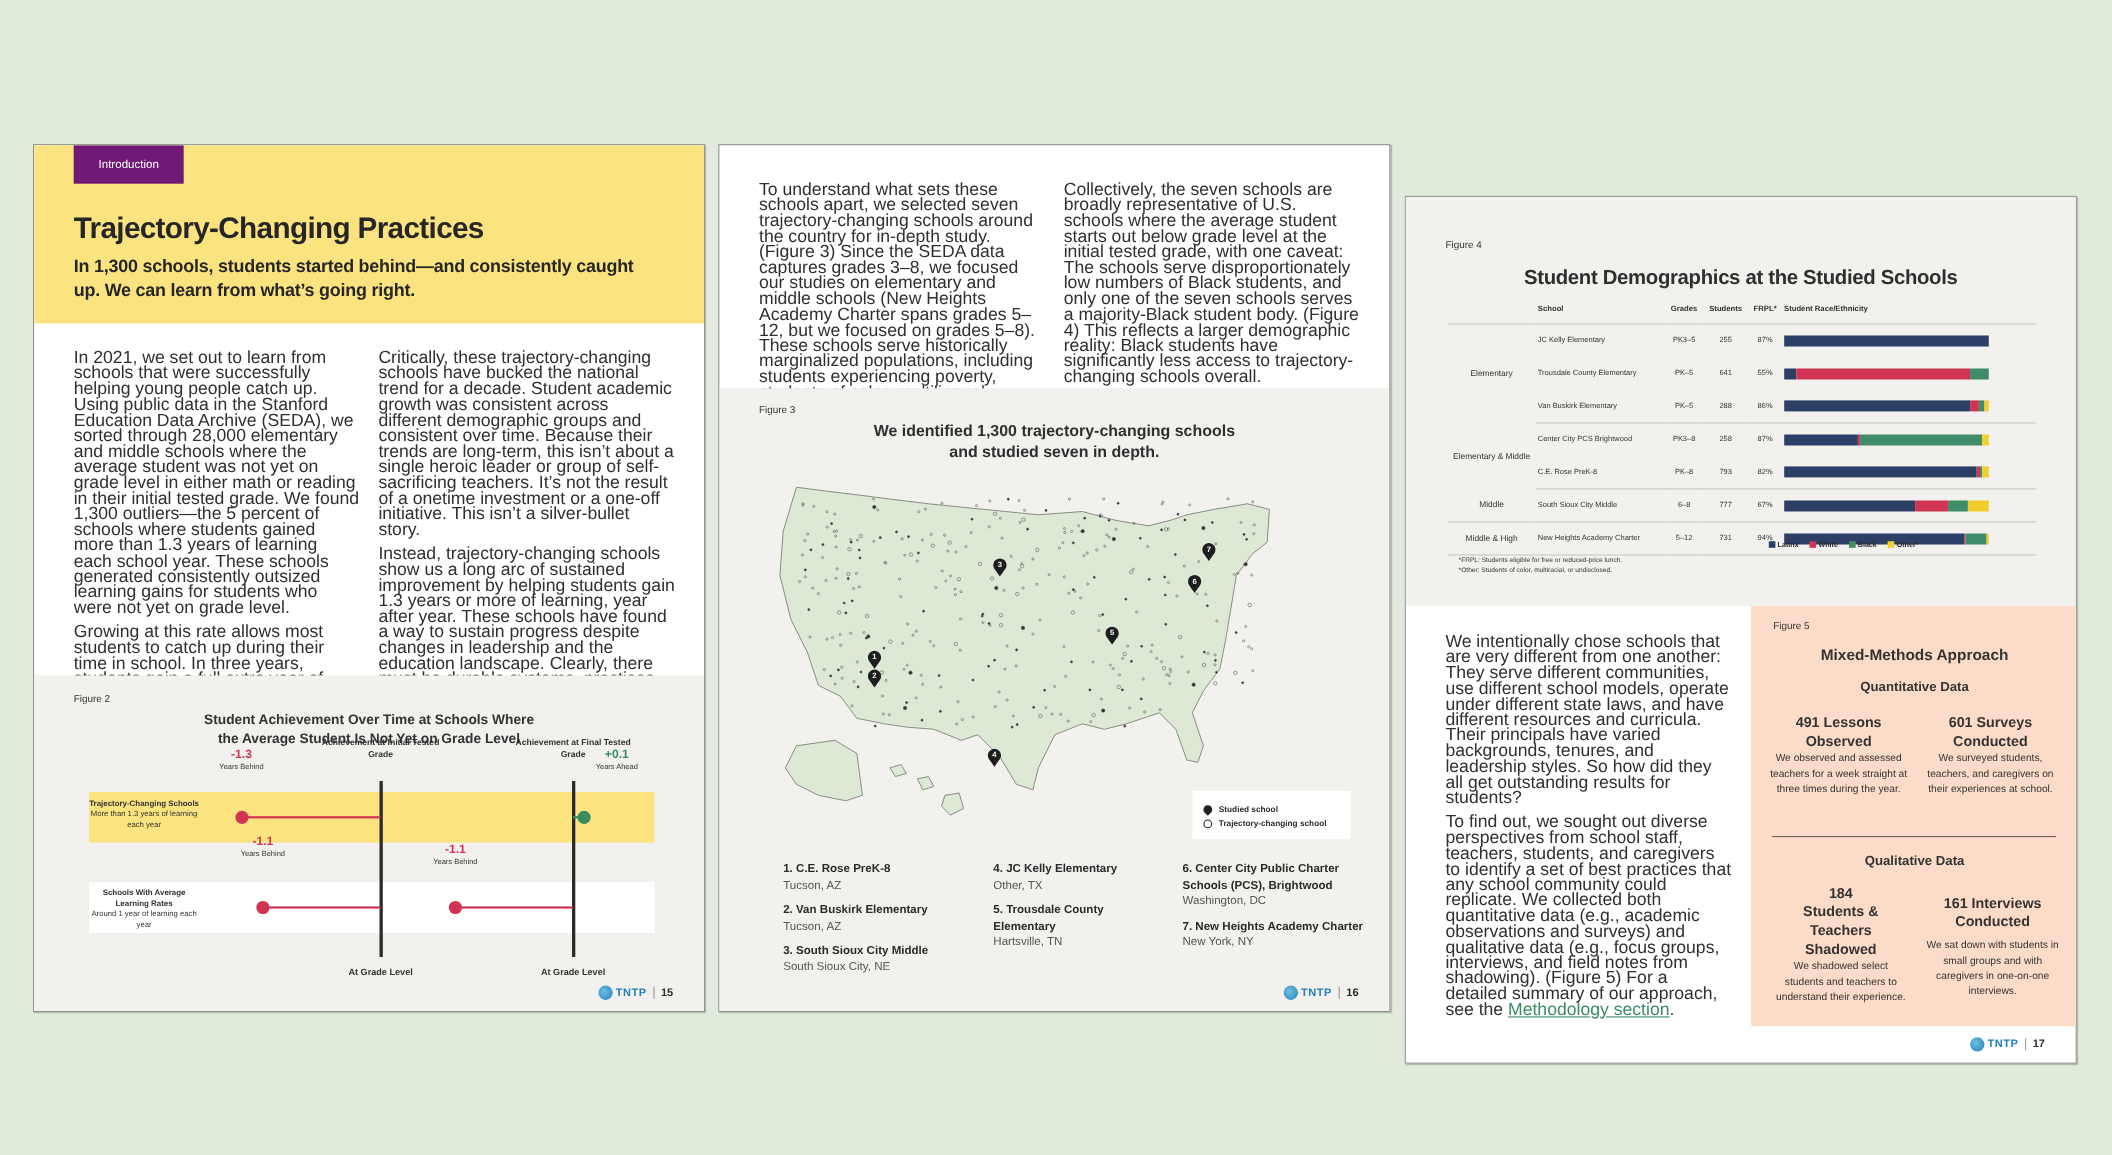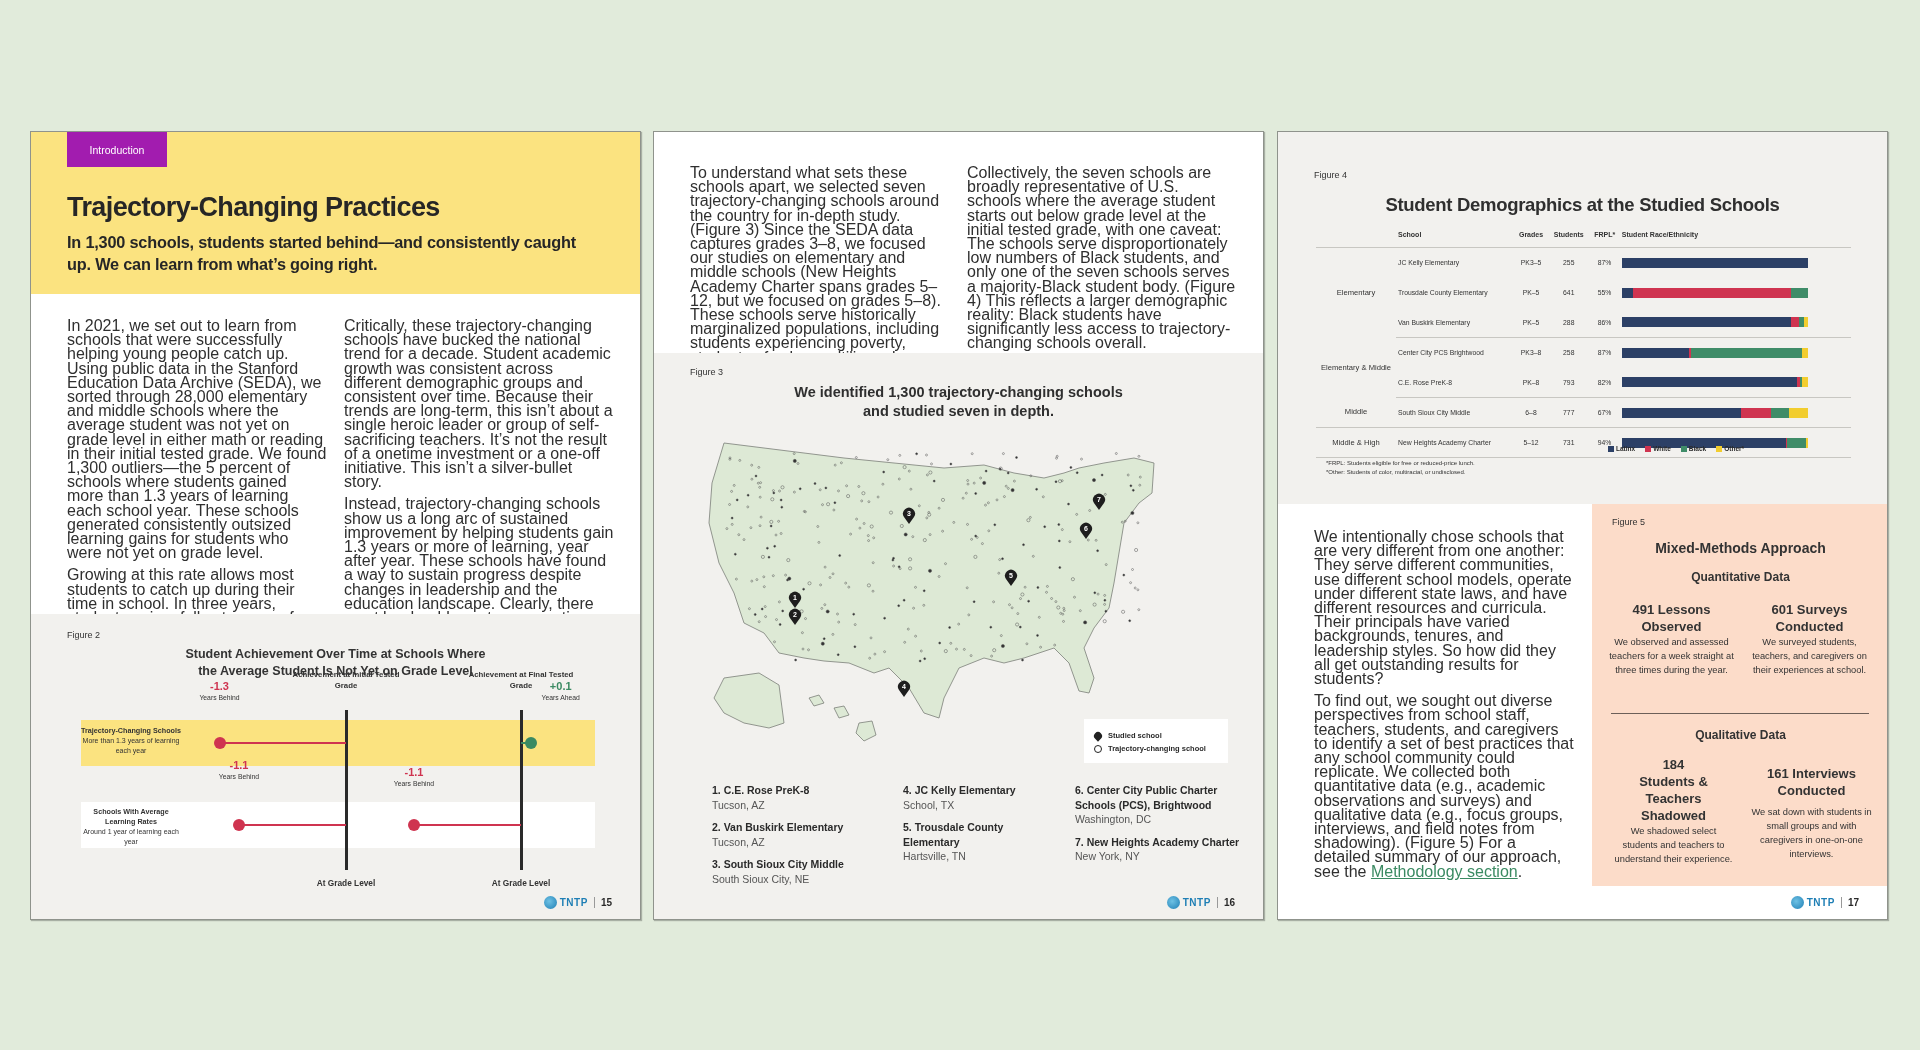--- a/index.html
+++ b/index.html
@@ -1,30 +1,30 @@
 <!DOCTYPE html>
 <html><head>
 <meta charset="utf-8">
 <style>
   * { box-sizing: border-box; margin: 0; padding: 0; }
   html, body { width: 1920px; height: 1050px; overflow: hidden; }
   body { background: #e1ebdb; font-family: "Liberation Sans", sans-serif; color: #2a2a2a; position: relative; }
   .page { position: absolute; top: 131px; width: 611px; height: 789px; background: #fff; border: 1px solid #8f938c; box-shadow: 1px 1px 1px rgba(0,0,0,0.25); overflow: hidden; }
-  #p1 { left: 30px; } #p2 { left: 653px; } #p3 { left: 1277px; }
+  #p1 { left: 30px; } #p2 { left: 653px; } #p3 { left: 1277px; margin-top: 47px; }
   .body-text { font-size: 16px; line-height: 14.2px; color: #2f2f2f; }
   .body-text p { margin-bottom: 8px; }
   .fig-label { font-size: 9px; color: #333; position: absolute; }
   .footer { position: absolute; right: 28px; bottom: 10px; display: flex; align-items: center; gap: 3px; font-size: 10px; font-weight: bold; color: #2a2a2a; }
   .footer .logo-mark { width: 13px; height: 13px; border-radius: 50%; background: radial-gradient(circle at 40% 40%, #6ec1e4, #1f7fb5); display: inline-block; }
   .footer .brand { color: #1f7fb5; font-weight: bold; letter-spacing: 0.5px; font-family: "Liberation Sans Narrow", "Liberation Sans", sans-serif; }
   .footer .sep { width: 1px; height: 11px; background: #999; margin: 0 3px; }
 
   
   .p1-header { position: absolute; left: 0; top: 0; width: 100%; height: 162px; background: #fbe380; }
-  .intro-tab { position: absolute; left: 36px; top: 0; width: 100px; height: 35px; background: #a21caf; color: #fff; font-size: 10.5px; display: flex; align-items: center; justify-content: center; }
+  .intro-tab { position: absolute; left: 36px; top: 0; width: 100px; height: 35px; background: #701a75; color: #fff; font-size: 10.5px; display: flex; align-items: center; justify-content: center; }
   .p1-title { position: absolute; left: 36px; top: 60px; font-size: 27px; font-weight: bold; letter-spacing: -0.6px; color: #262626; }
   .p1-sub { position: absolute; left: 36px; top: 99px; width: 520px; font-size: 16.3px; font-weight: bold; line-height: 22px; color: #262626; letter-spacing: -0.2px; }
   .p1-col1 { position: absolute; left: 36px; top: 187px; width: 260px; }
   .p1-col2 { position: absolute; left: 313px; top: 187px; width: 270px; }
   .p1-fig { position: absolute; left: 0; top: 482px; width: 100%; height: 307px; background: #f2f1ee; }
   .fig2-title { position: absolute; left: 0; width: 100%; top: 20px; text-align: center; font-size: 12.5px; font-weight: bold; line-height: 17px; color: #333; margin-top: 12px; }
   .band { position: absolute; left: 50px; width: 514px; }
   .band-yellow { top: 106px; height: 46px; background: #fbe380; }
   .band-white { top: 188px; height: 46px; background: #fff; }
   .row-label { position: absolute; left: 50px; width: 100px; text-align: center; font-size: 7px; line-height: 10px; color: #333; }
@@ -548,21 +548,21 @@
           <span>Tucson, AZ</span>
         </div>
       <div class="school">
           <b>3. South Sioux City Middle</b>
           <span>South Sioux City, NE</span>
         </div>
     </div>
     <div class="schools" style="left:249px;width:150px">
       <div class="school">
           <b>4. JC Kelly Elementary</b>
-          <span>School, TX</span>
+          <span>Other, TX</span>
         </div>
       <div class="school">
           <b>5. Trousdale County Elementary</b>
           <span>Hartsville, TN</span>
         </div>
     </div>
     <div class="schools" style="left:421px;width:170px">
       <div class="school">
           <b>6. Center City Public Charter Schools (PCS), Brightwood</b>
           <span>Washington, DC</span>

